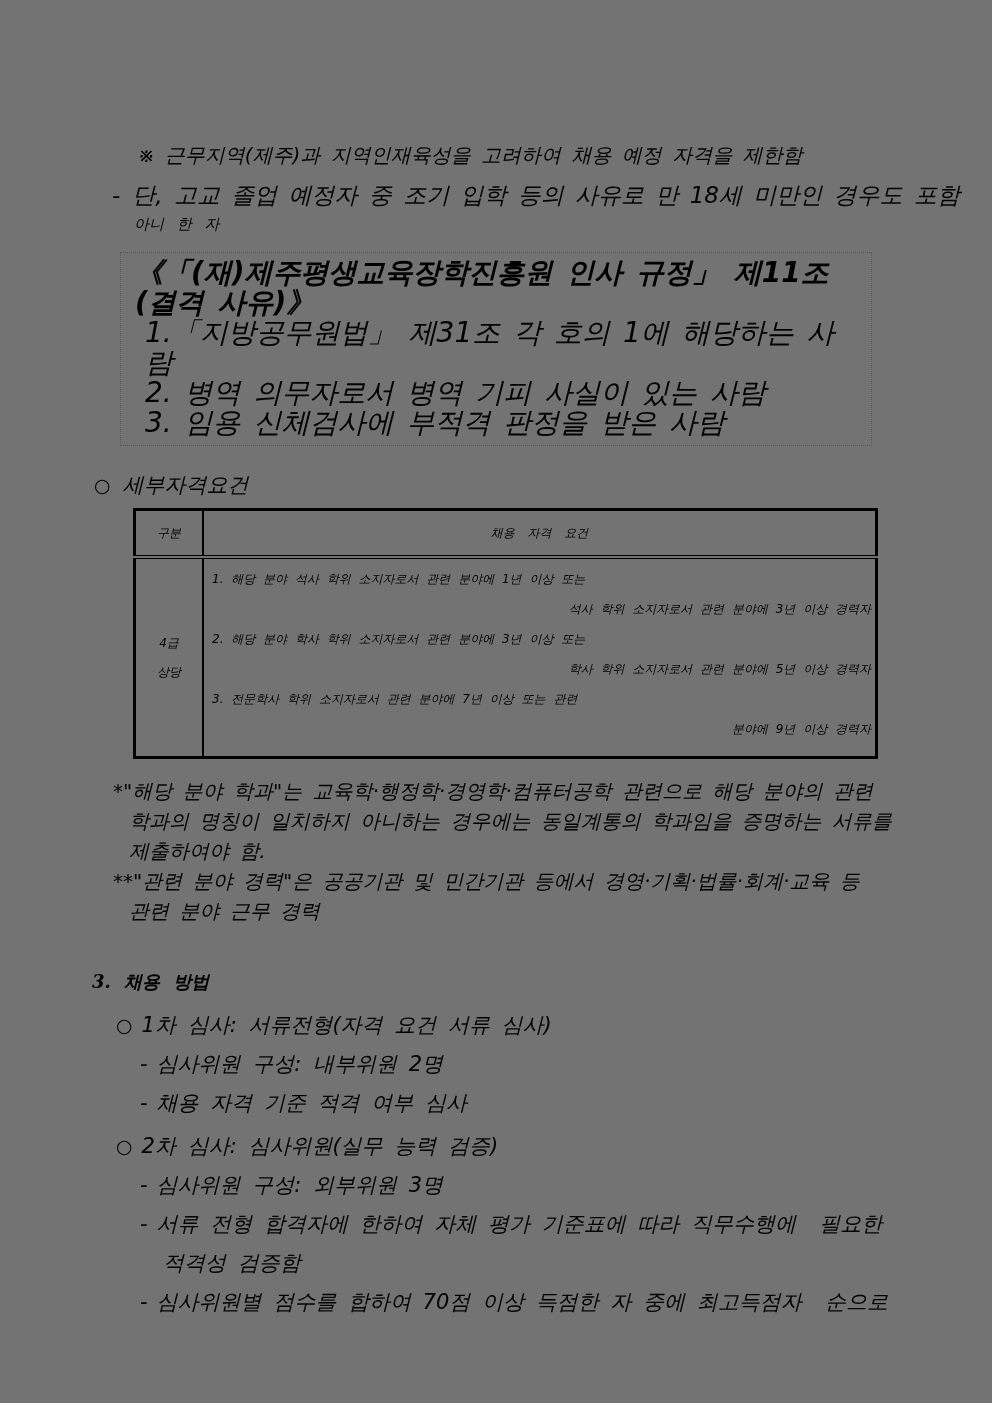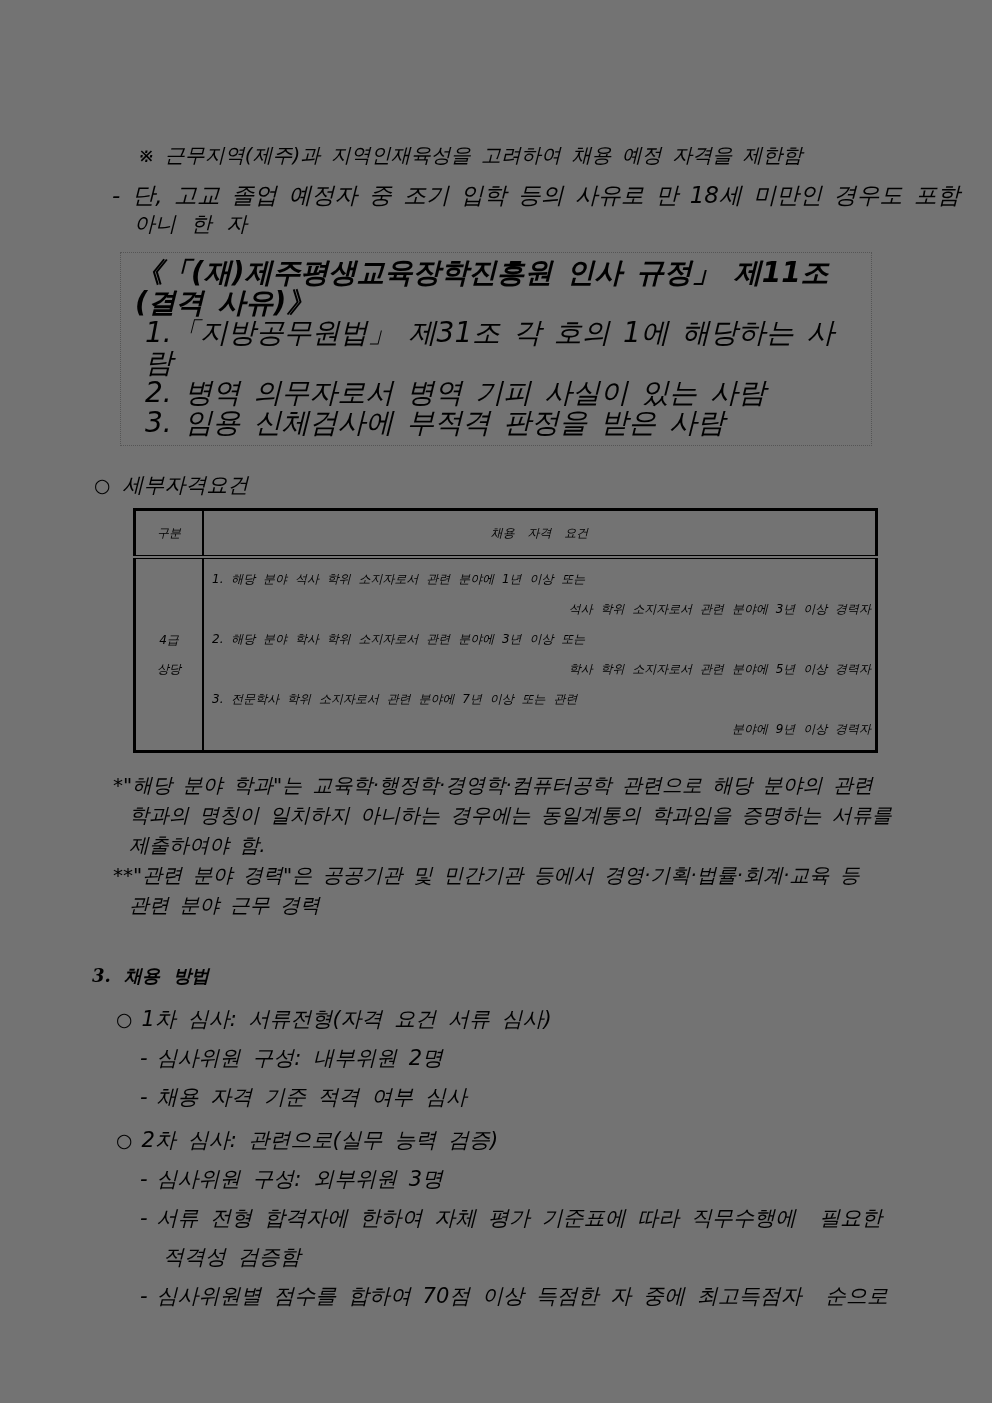--- a/index.html
+++ b/index.html
@@ -20,21 +20,21 @@
 
   
   .note    { margin-left:138px; font-size:20px; line-height:26px; word-spacing:4px; }
   .note .marker { margin-right:10px; }
   .subnote { margin-left:112px; margin-top:13px; font-size:23px; line-height:28px; word-spacing:4px; }
   .subnote .marker { margin-right:12px; }
 
   
   .disq1 { margin-left:92px; margin-top:19px; font-size:21px; line-height:31px; word-spacing:7px; }
   .disq1 .marker { margin-right:10px; font-size:19px; }
-  .disq2 { margin-left:134px; font-size:21px; line-height:31px; word-spacing:8px; }
+  .disq2 { margin-left:134px; font-size:15px; line-height:31px; word-spacing:8px; }
 
   
   .rule-box {
     margin:12px 0 0 120px;
     width:752px; box-sizing:border-box;
     border:1px dotted #555;
     padding:5px 12px 7px 14px;
     font-size:28px;
   }
   .bx-title { font-weight:bold; line-height:30px; word-spacing:4px; white-space:pre-wrap; }
@@ -48,21 +48,21 @@
     margin:9px 0 0 133px;
     width:745px;
     border-collapse:collapse;
     border:3px solid #000;
     font-size:12px;
     table-layout:fixed;
   }
   table.qual td { border:2px solid #000; vertical-align:middle; }
   table.qual tr.thr td { border-bottom:4px double #000; height:42px; text-align:center; word-spacing:9px; }
   td.c1 { width:64px; text-align:center; }
-  td.c2 { padding:5px 4px 6px 8px; }
+  td.c2 { padding:5px 4px 12px 8px; }
   .grade-line { line-height:29px; text-align:center; }
   .req { line-height:30px; word-spacing:4px; white-space:pre-wrap; }
   .req.cont { padding-left:27px;text-align:right; }
 
   
   .fn-group { margin-top:17px; }
   .fn { margin-left:113px; font-size:20px; line-height:30px; word-spacing:4px; white-space:pre-wrap; }
   .fn.cont { margin-left:129px; }
 
   
@@ -143,21 +143,21 @@
   <div class="mi lvl1">
     <span class="marker">○</span><span class="t">1차 심사: 서류전형(자격 요건 서류 심사)</span>
   </div>
   <div class="mi lvl2">
     <span class="marker">-</span><span class="t">심사위원 구성: 내부위원 2명</span>
   </div>
   <div class="mi lvl2">
     <span class="marker">-</span><span class="t">채용 자격 기준 적격 여부 심사</span>
   </div>
   <div class="mi lvl1">
-    <span class="marker">○</span><span class="t">2차 심사: 관련으로(실무 능력 검증)</span>
+    <span class="marker">○</span><span class="t">2차 심사: 심사위원(실무 능력 검증)</span>
   </div>
   <div class="mi lvl2">
     <span class="marker">-</span><span class="t">심사위원 구성: 외부위원 3명</span>
   </div>
   <div class="mi lvl2">
     <span class="marker">-</span><span class="t">서류 전형 합격자에 한하여 자체 평가 기준표에 따라 직무수행에  필요한</span>
   </div>
   <div class="mi lvl3">
     <span class="t">적격성 검증함</span>
   </div>

